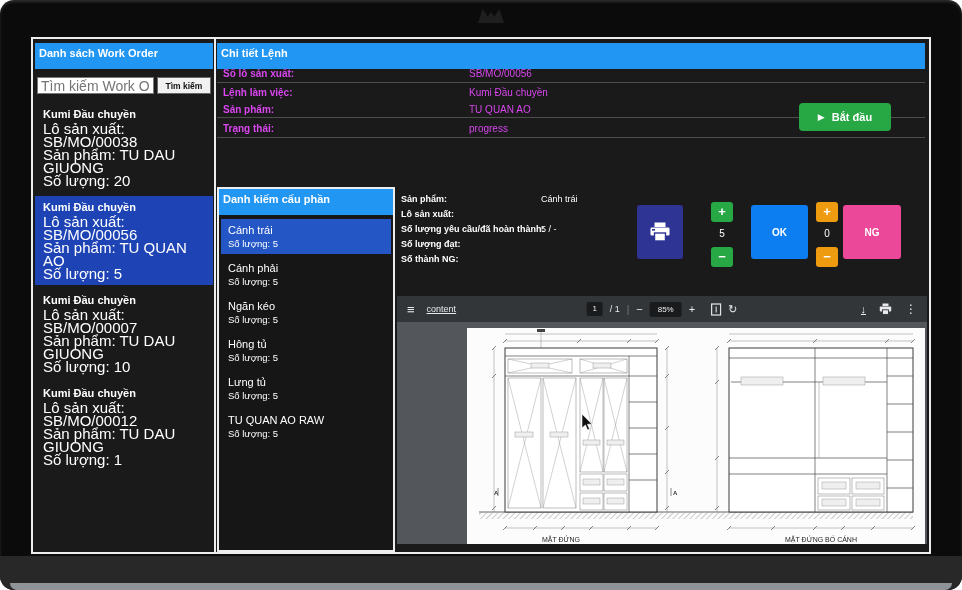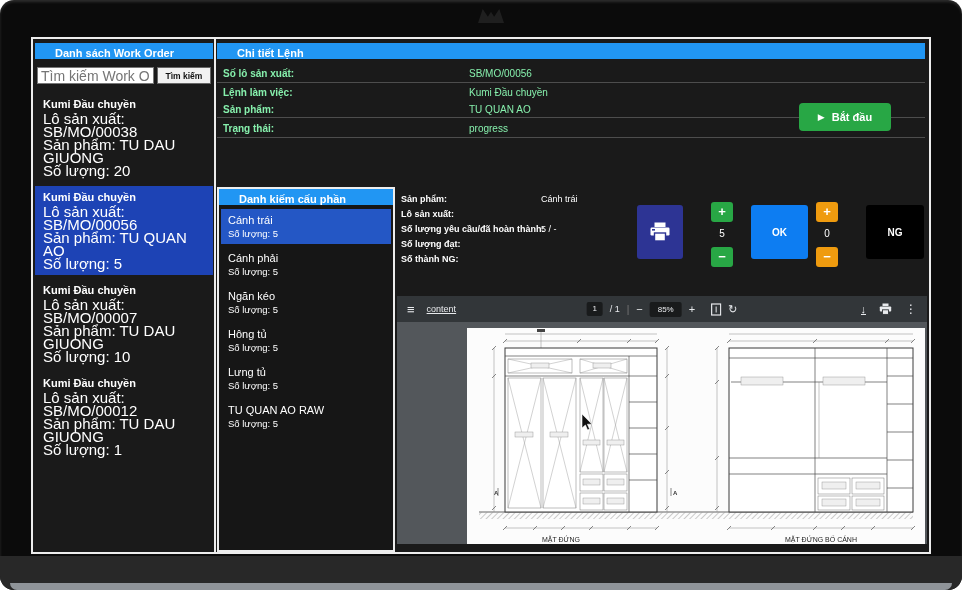--- a/index.html
+++ b/index.html
@@ -2,37 +2,37 @@
 <html><head>
 <meta charset="utf-8">
 <style>
   html,body{margin:0;padding:0;background:#ffffff;}
   *{box-sizing:border-box;font-family:"Liberation Sans","DejaVu Sans",sans-serif;}
   .monitor{position:relative;width:962px;height:590px;background:#0b0b0b;border-radius:14px;overflow:hidden;box-shadow:inset 0 2px 3px rgba(255,255,255,.14);}
   .brand{position:absolute;left:478px;top:9px;width:26px;height:14px;background:#1f1f1f;clip-path:polygon(0 100%,18% 0,38% 55%,50% 20%,62% 55%,82% 0,100% 100%);}
   .bezel-bottom{position:absolute;left:0;right:0;top:556px;height:34px;background:#282828;}
   .stand-base{position:absolute;left:10px;right:10px;bottom:0;height:7px;background:#8f9499;border-radius:0 0 10px 10px;}
   .screen{position:absolute;left:31px;top:37px;width:900px;height:517px;border:2px solid #ededed;background:#1a1a1a;}
-  .panel-header{background:#2196f3;color:#fff;font-weight:bold;font-size:11px;line-height:20px;height:16px;padding-left:20px;white-space:nowrap;overflow:hidden;}
+  .panel-header{background:#2196f3;color:#fff;font-weight:bold;font-size:11px;line-height:20px;height:26px;padding-left:4px;white-space:nowrap;overflow:hidden;}
   
   .sidebar{position:absolute;left:2px;top:4px;width:178px;height:506px;}
   .search-row{display:flex;gap:3px;margin:8px 2px 0 2px;}
   .search-input{flex:1;height:17px;font-size:14px;border:1px solid #777;background:#fff;color:#222;padding:0 3px;min-width:0;}
   .search-btn{width:54px;height:17px;font-size:8.5px;font-weight:bold;background:#f1f1f1;border:1px solid #666;color:#111;padding:0;}
   .orders{margin-top:9px;}
   .wo-item{padding:5px 8px;margin-bottom:4px;color:#fff;cursor:default;}
   .wo-item.sel{background:#1d43b5;}
   .wo-title{font-size:11px;font-weight:bold;margin-bottom:2px;}
   .wo-line{font-size:15px;line-height:13px;}
   .vdiv{position:absolute;left:181px;top:0;width:2px;height:513px;background:#ededed;}
   
   .main{position:absolute;left:184px;top:0;width:712px;height:513px;}
   .od-header{position:absolute;left:0;top:4px;width:708px;}
   .od-rows{position:absolute;left:0;top:24px;width:708px;}
-  .od-row{position:relative;color:#86efac;text-decoration:underline;}
+  .od-row{position:relative;color:#d946ef;text-decoration:underline;}
   .od-row.bb{border-bottom:1px solid #4d4d4d;}
   .od-label{position:absolute;left:6px;top:50%;transform:translateY(-50%);font-size:10px;font-weight:bold;}
   .od-value{position:absolute;left:252px;top:50%;transform:translateY(-50%);font-size:10px;}
   .od-unit{margin-left:14px;}
   .start-btn{position:absolute;left:582px;top:64px;width:92px;height:28px;background:#28a745;border:none;border-radius:4px;color:#fff;font-size:11px;font-weight:bold;display:flex;align-items:center;justify-content:center;gap:7px;cursor:pointer;}
   .play{font-size:9px;}
   .lower{position:absolute;left:0;top:148px;width:712px;height:365px;}
   .comp-panel{position:absolute;left:0;top:0;width:178px;height:365px;border:2px solid #ededed;background:#161616;}
   .comp-items{padding:4px 2px;}
   .comp-item{padding:4px 7px;margin-bottom:3px;color:#fff;}
@@ -41,21 +41,21 @@
   .comp-qty{font-size:9.5px;line-height:13px;}
   
   .right-lower{position:absolute;left:178px;top:0;width:534px;height:365px;}
   .pd-rows{position:absolute;left:6px;top:4px;width:350px;}
   .pd-row{position:relative;height:15px;color:#fff;}
   .pd-label{position:absolute;left:0;top:50%;transform:translateY(-50%);font-size:9px;font-weight:bold;}
   .pd-value{position:absolute;left:140px;top:50%;transform:translateY(-50%);font-size:9px;}
   .sq-btn{position:absolute;border:none;border-radius:3px;color:#fff;font-weight:bold;cursor:pointer;}
   .print-btn{left:242px;top:18px;width:46px;height:54px;background:#2d3494;display:flex;align-items:center;justify-content:center;}
   .ok-btn{left:356px;top:18px;width:57px;height:54px;background:#0d7df2;font-size:10px;}
-  .ng-btn{left:471px;top:18px;width:58px;height:54px;background:#000000;font-size:10px;}
+  .ng-btn{left:448px;top:18px;width:58px;height:54px;background:#ec4899;font-size:10px;}
   .step-btn{position:absolute;width:22px;height:20px;border:none;border-radius:3px;color:#fff;font-size:13px;font-weight:bold;line-height:18px;padding:0;cursor:pointer;}
   .g{background:#28a745;}
   .o{background:#ef9b0f;}
   .count{position:absolute;width:22px;height:20px;color:#fff;font-size:10px;text-align:center;line-height:20px;}
   
   .pdf{position:absolute;left:2px;top:109px;width:530px;height:248px;background:#53575b;}
   .pdf-toolbar{position:relative;height:26px;background:#323639;color:#e8eaed;}
   .tb-left{position:absolute;left:10px;top:0;height:26px;display:flex;align-items:center;gap:12px;}
   .tb-center{position:absolute;left:50%;top:0;transform:translateX(-50%);height:26px;display:flex;align-items:center;gap:7px;font-size:9px;}
   .tb-right{position:absolute;right:10px;top:0;height:26px;display:flex;align-items:center;gap:13px;}

